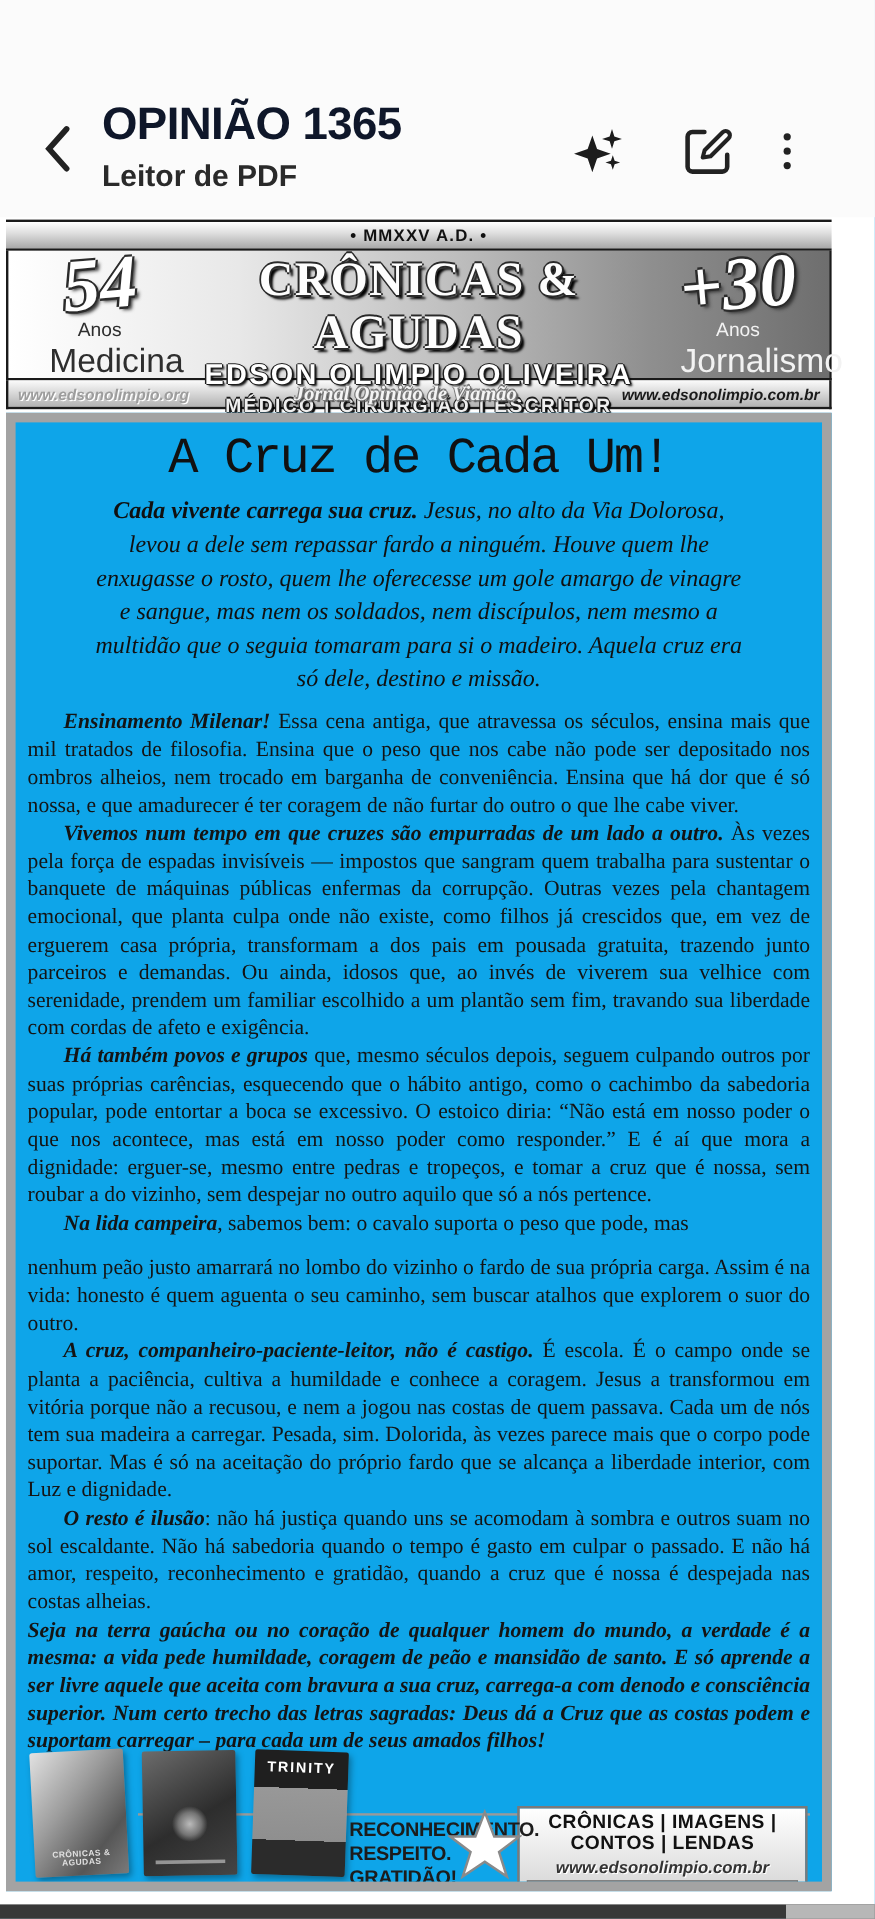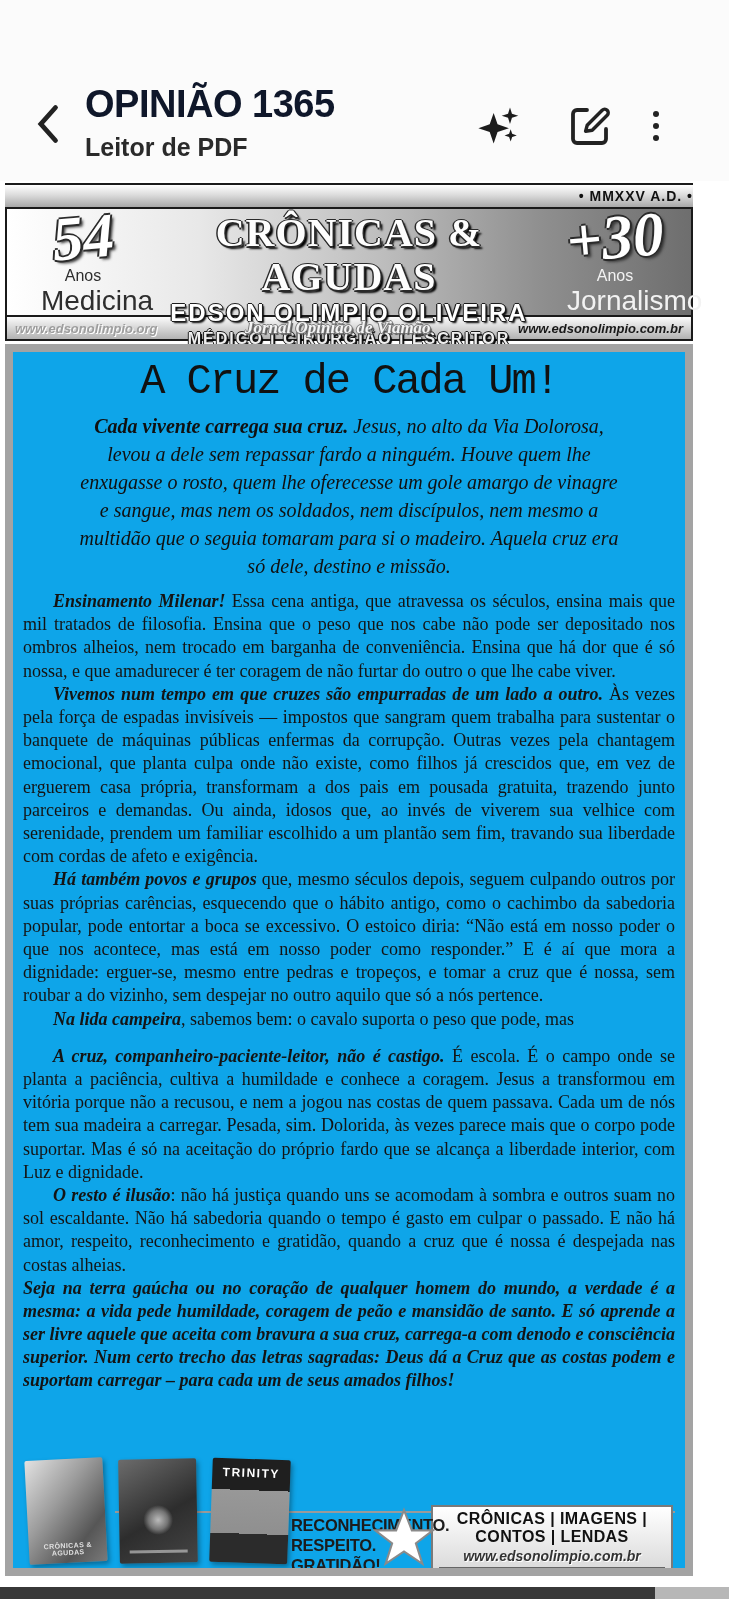--- a/index.html
+++ b/index.html
@@ -14,21 +14,21 @@
   .app-title{font-size:38px;font-weight:800;letter-spacing:-.5px;color:#0f172a;line-height:44px;}
   .app-subtitle{font-size:25px;font-weight:bold;color:#2a2a2a;margin-top:6px;line-height:30px;}
   .icon-btn{position:absolute;top:102px;width:48px;height:48px;cursor:pointer;}
   .ai-btn{left:474px;}
   .edit-btn{left:566px;}
   .menu-btn{left:636px;width:40px;}
   .dots{position:absolute;left:50%;top:50%;transform:translate(-50%,-50%);}
   .dots div{width:6px;height:6px;border-radius:50%;background:#222;margin:6px auto;}
   
   .doc{position:absolute;top:181px;left:5px;width:688px;}
-  .year-bar{margin-top:2px;height:22px;line-height:22px;text-align:right;
+  .year-bar{margin-top:2px;height:22px;line-height:22px;text-align:center;
     border-top:2px solid #1a1a1a;border-bottom:2px solid #1a1a1a;
     background:linear-gradient(180deg,#ffffff 0%,#dcdcdc 45%,#a8a8a8 100%);
     font-size:14px;font-weight:bold;letter-spacing:1px;color:#111;}
   .banner{height:106px;border:2px solid #1a1a1a;border-top:none;display:flex;
     background:linear-gradient(90deg,#ffffff 0%,#e8e8e8 28%,#bdbdbd 55%,#8f8f8f 78%,#6e6e6e 100%);}
   .badge{width:152px;text-align:center;}
   .badge-num{display:block;font-family:"Liberation Serif",serif;font-style:italic;font-weight:bold;
     font-size:62px;line-height:56px;color:#fff;transform:rotate(-5deg);
     text-shadow:2px 0 #2b2b2b,-2px 0 #2b2b2b,0 2px #2b2b2b,0 -2px #2b2b2b,3px 3px 3px #333;}
   .badge-anos{display:block;font-size:16px;line-height:22px;}
@@ -164,20 +164,21 @@
     <div class="intro"><span class="lead">Cada vivente carrega sua cruz.</span><span> Jesus, no alto da Via Dolorosa, levou a dele sem repassar fardo a ninguém. Houve quem lhe enxugasse o rosto, quem lhe oferecesse um gole amargo de vinagre e sangue, mas nem os soldados, nem discípulos, nem mesmo a multidão que o seguia tomaram para si o madeiro. Aquela cruz era só dele, destino e missão.</span></div>
 
     <div class="cols">
       <div class="col">
         <p><span class="lead">Ensinamento Milenar!</span><span> Essa cena antiga, que atravessa os séculos, ensina mais que mil tratados de filosofia. Ensina que o peso que nos cabe não pode ser depositado nos ombros alheios, nem trocado em barganha de conveniência. Ensina que há dor que é só nossa, e que amadurecer é ter coragem de não furtar do outro o que lhe cabe viver.</span></p>
         <p><span class="lead">Vivemos num tempo em que cruzes são empurradas de um lado a outro.</span><span> Às vezes pela força de espadas invisíveis — impostos que sangram quem trabalha para sustentar o banquete de máquinas públicas enfermas da corrupção. Outras vezes pela chantagem emocional, que planta culpa onde não existe, como filhos já crescidos que, em vez de erguerem casa própria, transformam a dos pais em pousada gratuita, trazendo junto parceiros e demandas. Ou ainda, idosos que, ao invés de viverem sua velhice com serenidade, prendem um familiar escolhido a um plantão sem fim, travando sua liberdade com cordas de afeto e exigência.</span></p>
         <p><span class="lead">Há também povos e grupos</span><span> que, mesmo séculos depois, seguem culpando outros por suas próprias carências, esquecendo que o hábito antigo, como o cachimbo da sabedoria popular, pode entortar a boca se excessivo. O estoico diria: “Não está em nosso poder o que nos acontece, mas está em nosso poder como responder.” E é aí que mora a dignidade: erguer-se, mesmo entre pedras e tropeços, e tomar a cruz que é nossa, sem roubar a do vizinho, sem despejar no outro aquilo que só a nós pertence.</span></p>
         <p><span class="lead">Na lida campeira</span><span>, sabemos bem: o cavalo suporta o peso que pode, mas</span></p>
       </div>
       <div class="col">
+        <p class="cont"><span>nenhum peão justo amarrará no lombo do vizinho o fardo de sua própria carga. Assim é na vida: honesto é quem aguenta o seu caminho, sem buscar atalhos que explorem o suor do outro.</span></p>
         <p><span class="lead">A cruz, companheiro-paciente-leitor, não é castigo.</span><span> É escola. É o campo onde se planta a paciência, cultiva a humildade e conhece a coragem. Jesus a transformou em vitória porque não a recusou, e nem a jogou nas costas de quem passava. Cada um de nós tem sua madeira a carregar. Pesada, sim. Dolorida, às vezes parece mais que o corpo pode suportar. Mas é só na aceitação do próprio fardo que se alcança a liberdade interior, com Luz e dignidade.</span></p>
         <p><span class="lead">O resto é ilusão</span><span>: não há justiça quando uns se acomodam à sombra e outros suam no sol escaldante. Não há sabedoria quando o tempo é gasto em culpar o passado. E não há amor, respeito, reconhecimento e gratidão, quando a cruz que é nossa é despejada nas costas alheias.</span></p>
         <p class="closing cont">Seja na terra gaúcha ou no coração de qualquer homem do mundo, a verdade é a mesma: a vida pede humildade, coragem de peão e mansidão de santo. E só aprende a ser livre aquele que aceita com bravura a sua cruz, carrega-a com denodo e consciência superior. Num certo trecho das letras sagradas: Deus dá a Cruz que as costas podem e suportam carregar – para cada um de seus amados filhos!</p>
       </div>
     </div>
 
     <div class="a-footer">
       <div class="f-line"></div>
 
       <div class="books">

